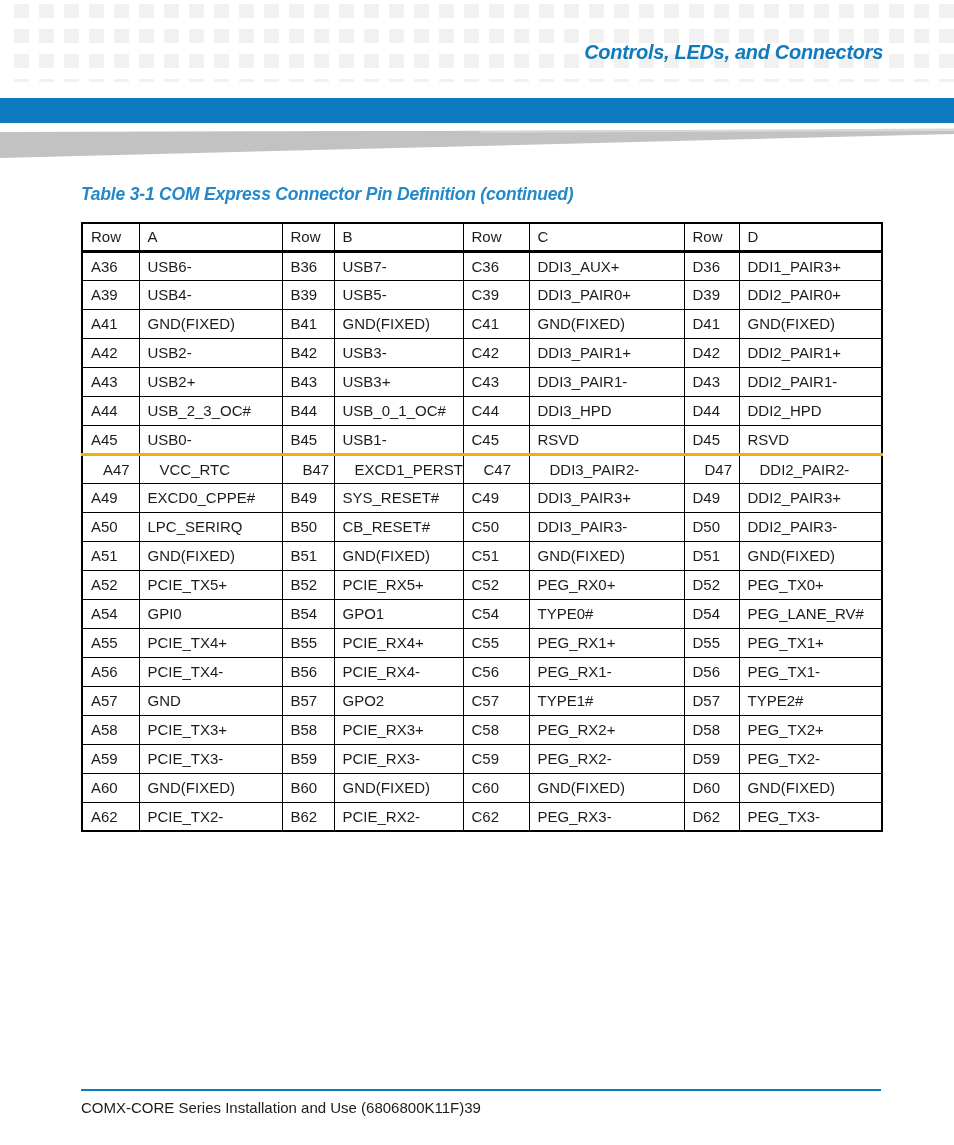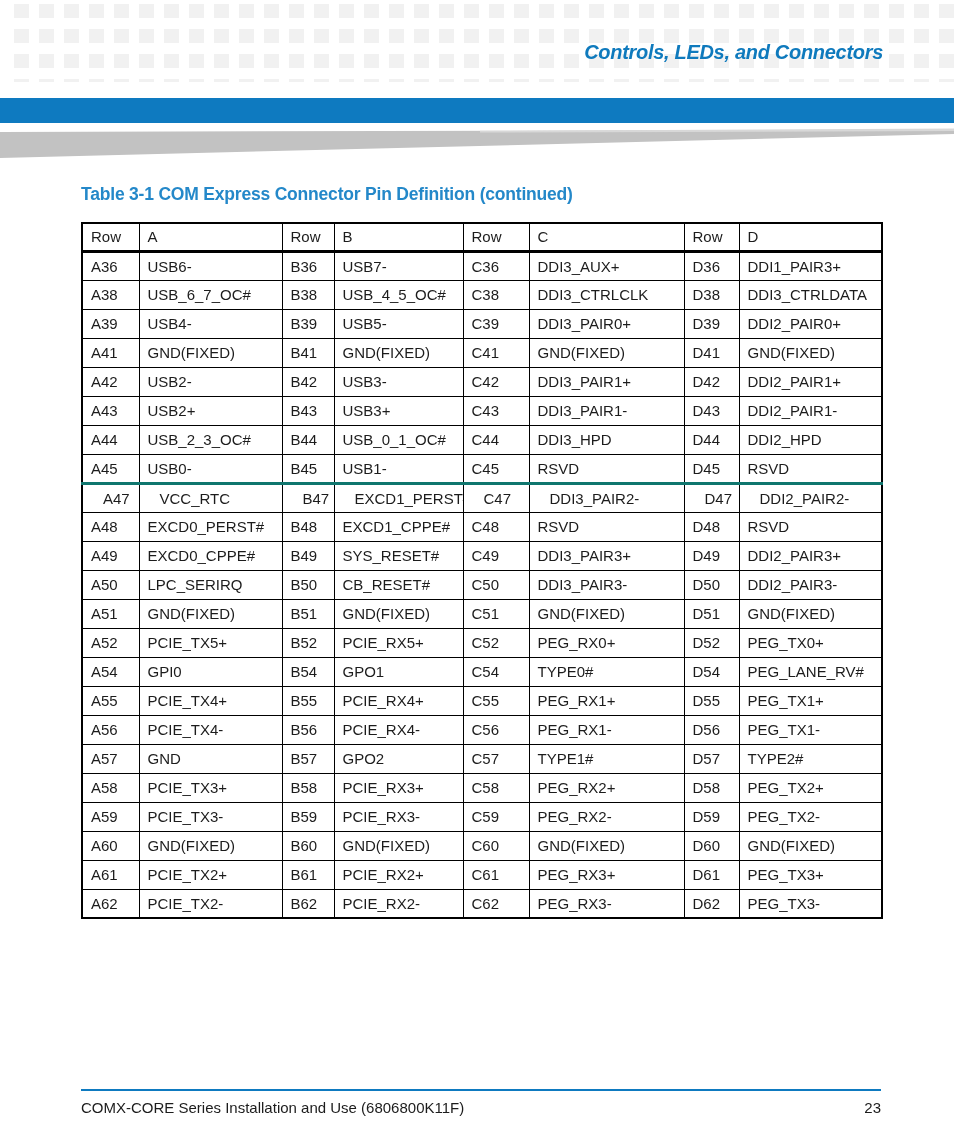--- a/index.html
+++ b/index.html
@@ -27,52 +27,52 @@
   }
   .blue-bar {
     position: absolute; top: 98px; left: 0;
     width: 954px; height: 25px;
     background: #0e7ac0;
   }
   .wedge { position: absolute; top: 127px; left: 0; display: block; }
 
   .caption {
     position: absolute; top: 184px; left: 81px;
-    font-size: 17.5px; font-weight: 600;
+    font-size: 17.5px; font-style: italic; font-weight: 600;
     color: #2488c9; letter-spacing: -0.2px;
   }
 
   table.pin-table {
     position: absolute; top: 222px; left: 81px;
     width: 800px;
     border-collapse: collapse; table-layout: fixed;
     border: 2px solid #000;
   }
   .pin-table th, .pin-table td {
     border: 1px solid #000;
     height: 29px;
     padding: 0 2px 0 8px;
     font-size: 15px; font-weight: 400;
     color: #1c1c1c;
     text-align: left; vertical-align: middle;
     white-space: nowrap; overflow: hidden;
     line-height: 1;
   }
   .pin-table thead th { border-bottom: 3px solid #000; height: 28px; }
-  .pin-table tr.section-break td { border-top: 3px solid #0f766e; padding-left: 20px; }
+  .pin-table tr.section-break td { border-top: 3px solid #eab308; padding-left: 20px; }
 
   .footer-rule {
     position: absolute; top: 1089px; left: 81px;
     width: 800px; height: 2px;
     background: #0e7ac0;
   }
   .footer {
     position: absolute; top: 1099px; left: 81px;
     width: 800px;
-    display: flex; justify-content: space-between;
+    display: flex; 
     font-size: 15px; color: #1c1c1c;
   }
 </style>
 </head>
 <body>
 
 <div class="page">
 
   <div class="header-pattern">
     <div class="page-title">Controls, LEDs, and Connectors</div>
@@ -115,30 +115,20 @@
           <td>A36</td>
           <td>USB6-</td>
           <td>B36</td>
           <td>USB7-</td>
           <td>C36</td>
           <td>DDI3_AUX+</td>
           <td>D36</td>
           <td>DDI1_PAIR3+</td>
         </tr>
         <tr>
-          <td>A38</td>
-          <td>USB_6_7_OC#</td>
-          <td>B38</td>
-          <td>USB_4_5_OC#</td>
-          <td>C38</td>
-          <td>DDI3_CTRLCLK</td>
-          <td>D38</td>
-          <td>DDI3_CTRLDATA</td>
-        </tr>
-        <tr>
           <td>A39</td>
           <td>USB4-</td>
           <td>B39</td>
           <td>USB5-</td>
           <td>C39</td>
           <td>DDI3_PAIR0+</td>
           <td>D39</td>
           <td>DDI2_PAIR0+</td>
         </tr>
         <tr>
@@ -195,30 +185,20 @@
           <td>A47</td>
           <td>VCC_RTC</td>
           <td>B47</td>
           <td>EXCD1_PERST#</td>
           <td>C47</td>
           <td>DDI3_PAIR2-</td>
           <td>D47</td>
           <td>DDI2_PAIR2-</td>
         </tr>
         <tr>
-          <td>A48</td>
-          <td>EXCD0_PERST#</td>
-          <td>B48</td>
-          <td>EXCD1_CPPE#</td>
-          <td>C48</td>
-          <td>RSVD</td>
-          <td>D48</td>
-          <td>RSVD</td>
-        </tr>
-        <tr>
           <td>A49</td>
           <td>EXCD0_CPPE#</td>
           <td>B49</td>
           <td>SYS_RESET#</td>
           <td>C49</td>
           <td>DDI3_PAIR3+</td>
           <td>D49</td>
           <td>DDI2_PAIR3+</td>
         </tr>
         <tr>
@@ -315,42 +295,32 @@
           <td>A60</td>
           <td>GND(FIXED)</td>
           <td>B60</td>
           <td>GND(FIXED)</td>
           <td>C60</td>
           <td>GND(FIXED)</td>
           <td>D60</td>
           <td>GND(FIXED)</td>
         </tr>
         <tr>
-          <td>A61</td>
-          <td>PCIE_TX2+</td>
-          <td>B61</td>
-          <td>PCIE_RX2+</td>
-          <td>C61</td>
-          <td>PEG_RX3+</td>
-          <td>D61</td>
-          <td>PEG_TX3+</td>
-        </tr>
-        <tr>
           <td>A62</td>
           <td>PCIE_TX2-</td>
           <td>B62</td>
           <td>PCIE_RX2-</td>
           <td>C62</td>
           <td>PEG_RX3-</td>
           <td>D62</td>
           <td>PEG_TX3-</td>
         </tr>
       </tbody>
     </table>
 
   <div class="footer-rule"></div>
 
   <div class="footer">
     <span>COMX-CORE Series Installation and Use (6806800K11F)</span>
-    <span>23</span>
+    <span>39</span>
   </div>
 
 </div>
 
 </body></html>

